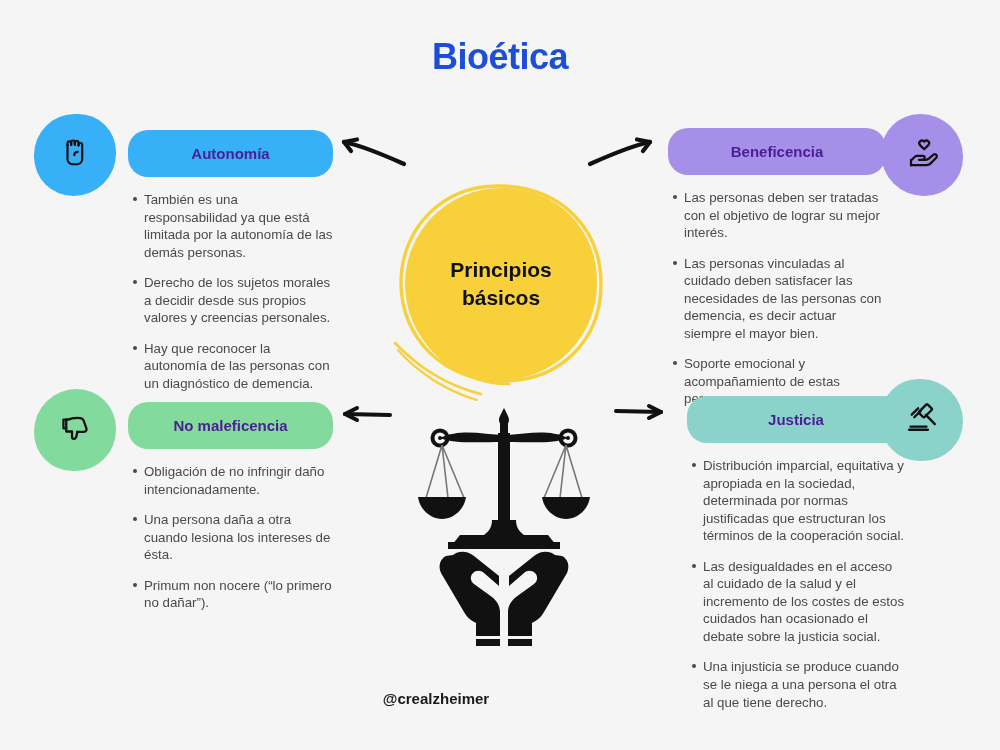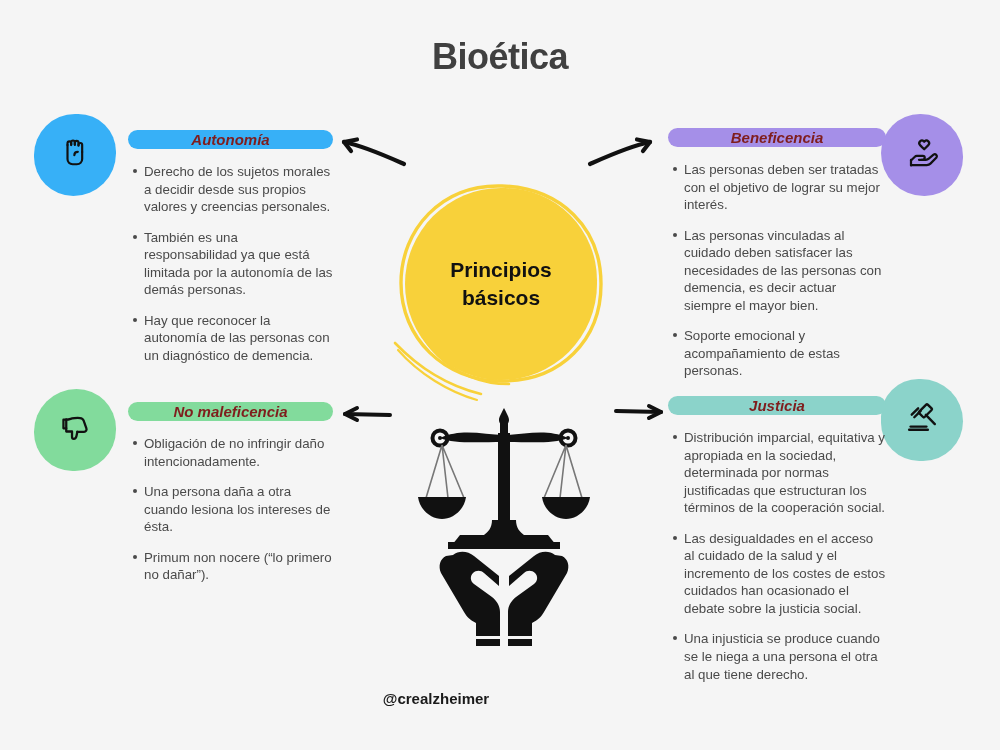--- a/index.html
+++ b/index.html
@@ -24,21 +24,21 @@
   
   .page-title {
     position: absolute;
     top: 36px;
     left: 0;
     width: 1000px;
     text-align: center;
     font-size: 36px;
     font-weight: bold;
     letter-spacing: -0.5px;
-    color: #404040;
+    color: #1d4ed8;
   }
 
   
   .center-wrap {
     position: absolute;
     left: 389px;
     top: 178px;
     width: 230px;
     height: 225px;
     text-decoration: underline;
@@ -70,32 +70,31 @@
   }
 
   
   .block { position: absolute; }
   .block-left  { width: 205px; }
   .block-right { width: 218px; }
 
   #block-autonomia      { left: 128px; top: 130px; }
   #block-beneficencia   { left: 668px; top: 128px; }
   #block-nomaleficencia { left: 128px; top: 402px; }
-  #block-justicia       { left: 668px; top: 396px; }
+  #block-justicia       { left: 687px; top: 396px; }
 
   .pill {
-    height: 19px;
+    height: 47px;
     border-radius: 20px;
     display: flex;
     align-items: center;
     justify-content: center;
     font-size: 15px;
     font-weight: bold;
-    color: #7f1d1d;
-    font-style: italic;
+    color: #4c1d95;
   }
   .bullets {
     list-style: none;
     margin: 14px 0 0 0;
     padding: 0 0 0 16px;
   }
   .bullets li {
     position: relative;
     font-size: 13.3px;
     line-height: 1.32;
@@ -171,22 +170,22 @@
         <path d="M23.8 14.2v-2.5a2.2 2.2 0 0 1 4.4 0v3"></path>
         <path d="M28.2 15.3v-1.1a2.2 2.2 0 0 1 4.4 0v8.6"></path>
         <path d="M15 14.5v16.8c0 3.6 2.6 6.2 6.2 6.2h5c3.6 0 6.4-2.7 6.4-6.3v-8.4"></path>
         <path d="M27.4 22.6c-2.4 0-4.2 1.6-4.2 4"></path>
       </svg>
     </span>
   </div>
   <div class="block block-left" id="block-autonomia">
     <div class="pill" style="background:#37b0f7">Autonomía</div>
     <ul class="bullets">
+      <li>También es una responsabilidad ya que está limitada por la autonomía de las demás personas.</li>
       <li>Derecho de los sujetos morales a decidir desde sus propios valores y creencias personales.</li>
-      <li>También es una responsabilidad ya que está limitada por la autonomía de las demás personas.</li>
       <li>Hay que reconocer la autonomía de las personas con un diagnóstico de demencia.</li>
     </ul>
   </div>
 
   <div class="badge" id="badge-beneficencia">
     <span>
       <svg width="44" height="44" viewBox="0 0 48 48" fill="none" stroke="#111" stroke-width="2.4" stroke-linecap="round" stroke-linejoin="round">
         <path d="M24 17.6l-2.1-2.2a2.9 2.9 0 0 1 0-4.1 2.9 2.9 0 0 1 4.1 0l.4.4.4-.4a2.9 2.9 0 0 1 4.1 0 2.9 2.9 0 0 1 0 4.1l-4.5 4.6z"></path>
         <path d="M12 32.2l4.2-4.1a3 3 0 0 1 2.1-.9h6.6a2.1 2.1 0 0 1 0 4.2h-4.2"></path>
         <path d="M23.6 31.4h4.6c1.3 0 2.3-.4 3.2-1.2l5.2-4.4a2.3 2.3 0 0 1 3.2 3.2l-6.6 6.6c-1.1 1.1-2.4 1.6-4 1.6H12"></path>

